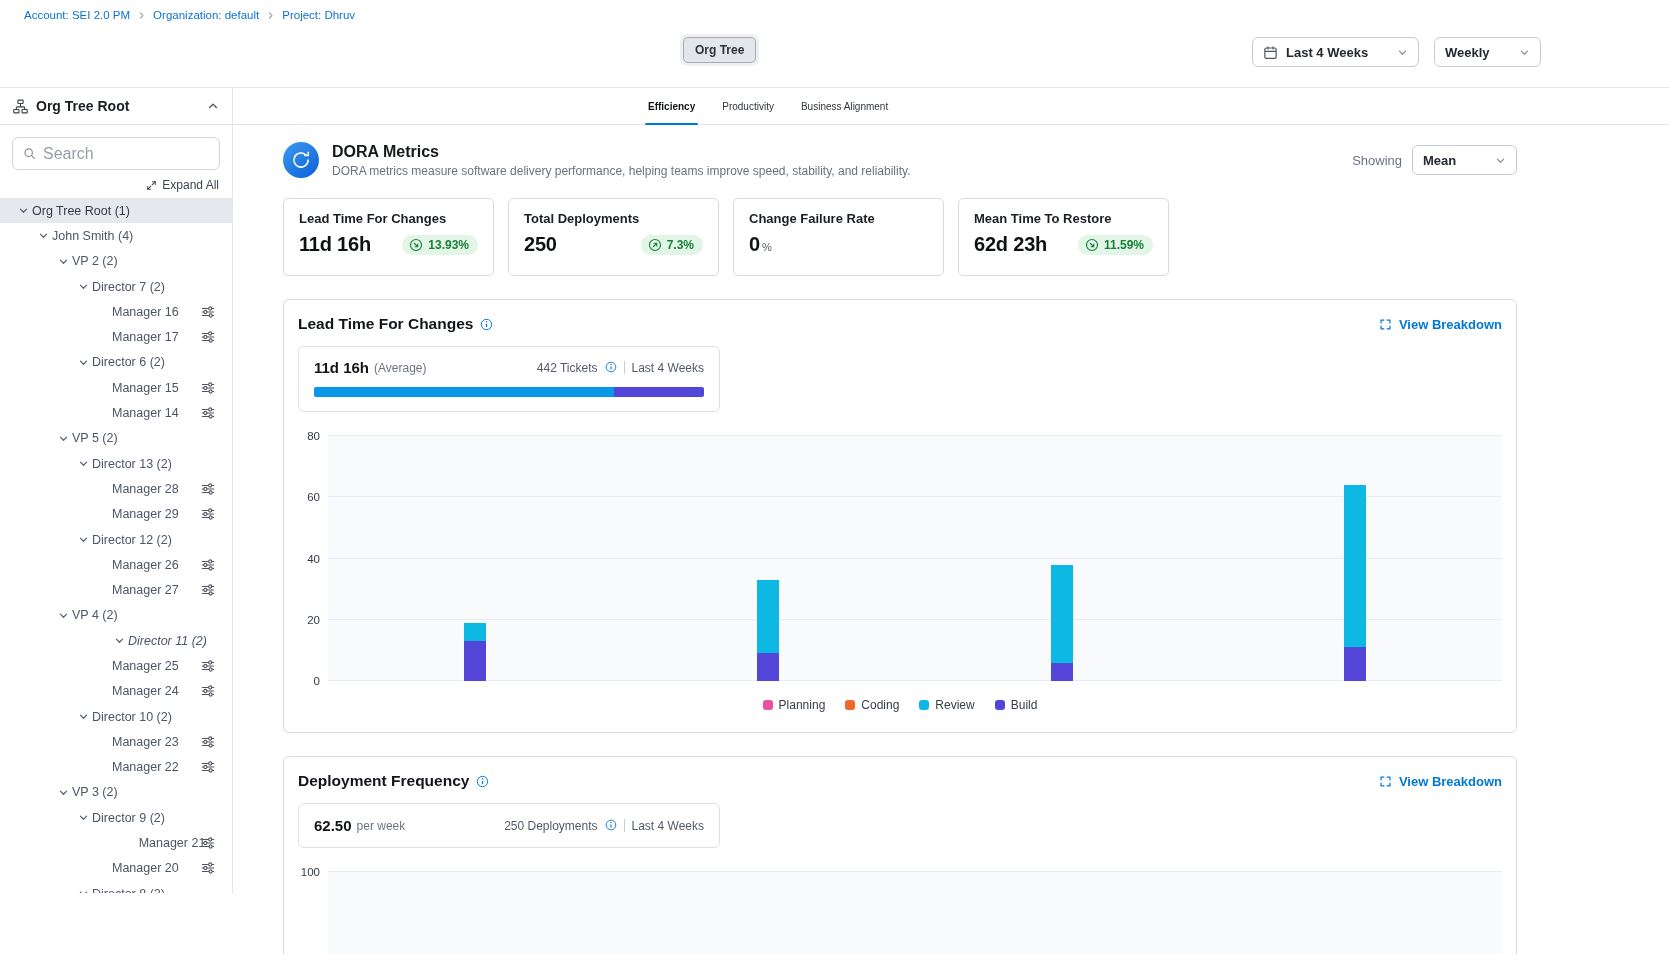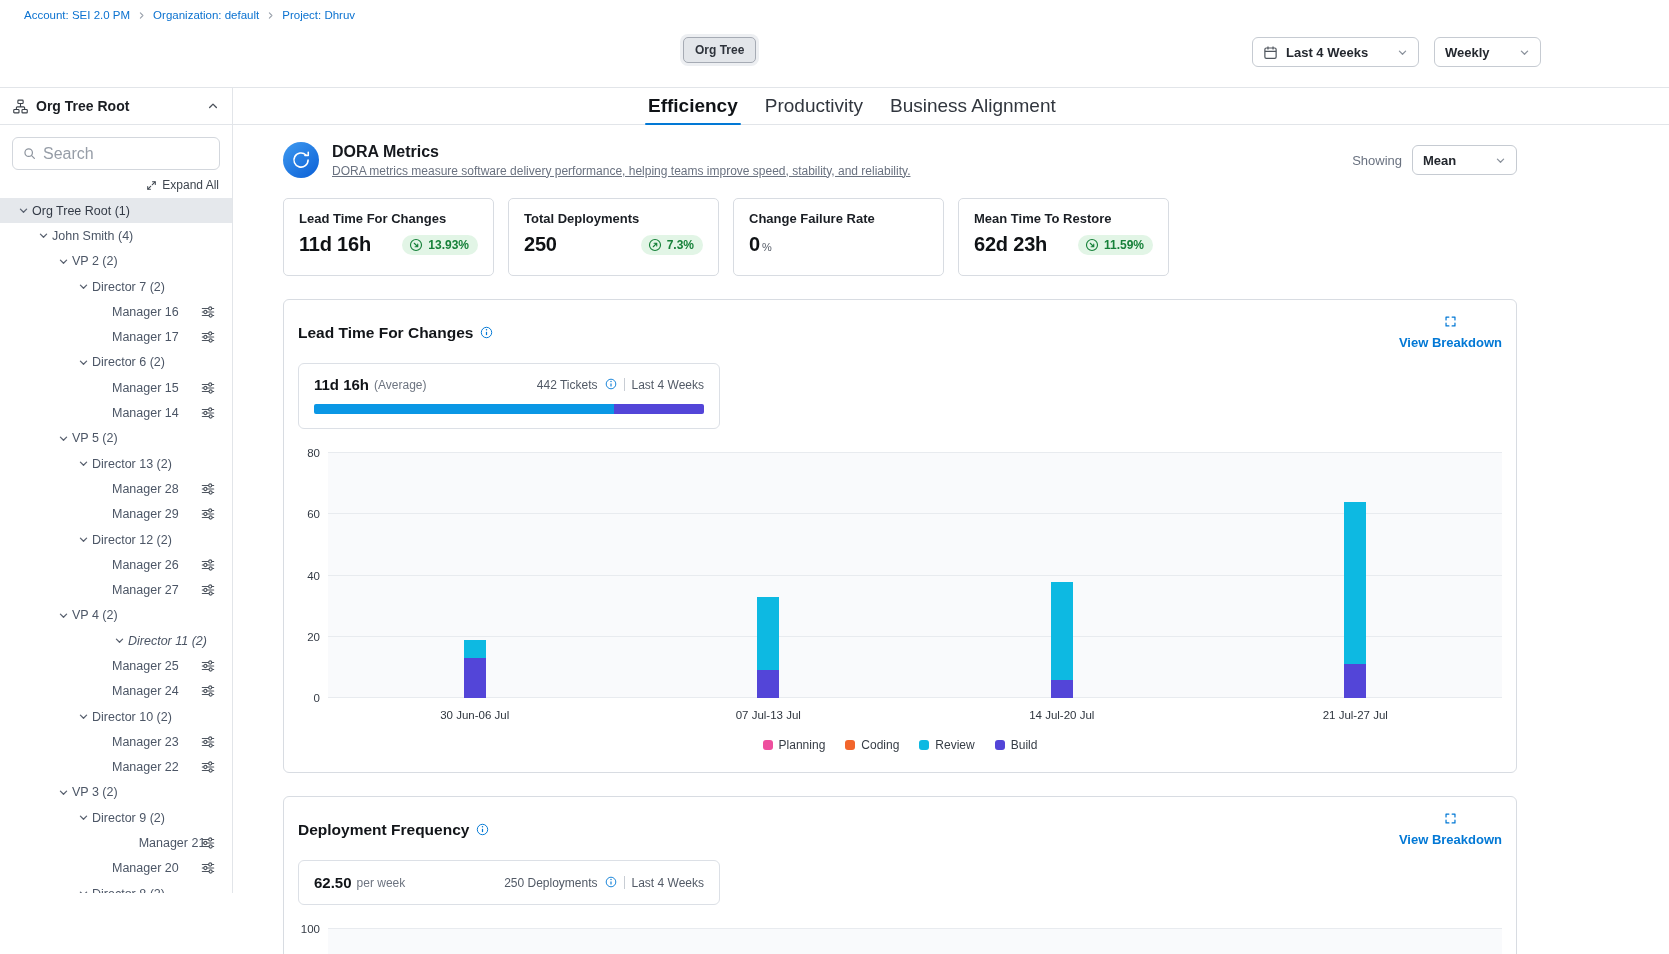--- a/index.html
+++ b/index.html
@@ -40,49 +40,49 @@
   .tree{padding-top:2px;}
   .tree-row{display:flex;align-items:center;height:25.3px;font-size:12.5px;color:#4c5666;position:relative;cursor:pointer;white-space:nowrap;}
   .tree-row.selected{background:#e5e8ec;}
   .tree-row.lvl0{color:#343b47;}
   .tchev{width:18px;flex:0 0 18px;color:#5a6270;}
   .filters{position:absolute;right:17px;color:#4e555f;cursor:pointer;}
 
   
   .main{flex:1;min-width:0;}
   .tabs{height:37px;border-bottom:1px solid #e2e5e9;display:flex;gap:21px;padding-left:412px;}
-  .tab{display:flex;align-items:center;font-size:19px;color:#31363e;cursor:pointer;position:relative;padding:0 3px;}
+  .tab{display:flex;align-items:center;font-size:10px;color:#31363e;cursor:pointer;position:relative;padding:0 3px;}
   .tab.active{color:#101317;font-weight:600;}
   .tab.active::after{content:"";position:absolute;left:0;right:0;bottom:-1px;height:2.5px;background:#0278d5;border-radius:2px;}
   .content{padding:17px 0 0 50px;width:1284px;}
 
   
   .dora-header{display:flex;align-items:center;gap:13px;width:1234px;}
   .dora-icon{width:36px;height:36px;border-radius:50%;background:linear-gradient(140deg,#3f9af0,#0a5fd6);display:flex;align-items:center;justify-content:center;color:#fff;flex:0 0 36px;}
   .dora-title{font-size:16px;font-weight:700;color:#15181d;}
-  .dora-desc{font-size:12px;color:#6a7280;margin-top:3px;text-decoration:underline;}
+  .dora-desc{font-size:12px;color:#6a7280;margin-top:3px;}
   .dora-right{margin-left:auto;display:flex;align-items:center;gap:10px;}
   .showing-label{font-size:13px;color:#6a7280;}
   .mean-select{width:105px;}
 
   
   .metric-grid{display:grid;grid-template-columns:repeat(4,211px);gap:14px;margin-top:20px;}
   .metric-card{border:1px solid #d8dce2;border-radius:5px;height:78px;padding:12px 15px;background:#fff;}
   .metric-label{font-size:13px;font-weight:600;color:#1a1e24;}
   .metric-value-row{display:flex;align-items:center;justify-content:space-between;margin-top:7px;}
   .metric-value{font-size:20px;font-weight:700;color:#0f1215;letter-spacing:-0.2px;}
   .metric-unit{font-size:11px;font-weight:400;color:#565d68;margin-left:2px;}
   .trend-badge{display:inline-flex;align-items:center;gap:5px;background:#e2f5e6;color:#17813a;border-radius:11px;padding:3px 9px 3px 7px;font-size:12px;font-weight:700;}
 
   
   .panel{width:1234px;border:1px solid #d8dce2;border-radius:6px;margin-top:23px;padding:15px 14px 20px;background:#fff;}
   .panel-title-row{display:flex;align-items:center;}
   .panel-title{font-size:15.5px;font-weight:700;color:#121519;}
   .panel-info{color:#0278d5;margin-left:7px;cursor:pointer;}
-  .view-breakdown{margin-left:auto;display:inline-flex;align-items:center;gap:7px;color:#0278d5;font-size:13px;font-weight:700;cursor:pointer;flex-direction:column;}
+  .view-breakdown{margin-left:auto;display:inline-flex;align-items:center;gap:7px;color:#0278d5;font-size:13px;font-weight:700;cursor:pointer;}
 
   .summary-card{width:422px;border:1px solid #dce0e6;border-radius:6px;margin-top:13px;padding:12px 15px 14px;}
   .summary-card.no-bar{padding:13px 15px;}
   .summary-top{display:flex;align-items:center;}
   .summary-value{font-size:15px;font-weight:800;color:#111418;}
   .summary-qualifier{font-size:12px;color:#6d7480;margin-left:5px;}
   .summary-meta{margin-left:auto;display:flex;align-items:flex-start;gap:7px;font-size:12px;color:#525a66;}
   .summary-meta .panel-info{margin-left:0;}
   .meta-divider{width:1px;height:13px;background:#c8cdd4;}
   .dist-bar{display:flex;height:10px;margin-top:11px;border-radius:2px;overflow:hidden;}
@@ -636,26 +636,20 @@
                 <div class="bar" style="left: 62.5%;">
                   <div class="seg" style="height: 7.5%; background: rgb(83, 69, 216);"></div>
                   <div class="seg" style="height: 40%; background: rgb(13, 185, 226);"></div>
                 </div>
                 <div class="bar" style="left: 87.5%;">
                   <div class="seg" style="height: 13.75%; background: rgb(83, 69, 216);"></div>
                   <div class="seg" style="height: 66.25%; background: rgb(13, 185, 226);"></div>
                 </div>
               </div>
           </div>
-          <div class="x-labels">
-            <span>30 Jun-06 Jul</span>
-            <span>07 Jul-13 Jul</span>
-            <span>14 Jul-20 Jul</span>
-            <span>21 Jul-27 Jul</span>
-          </div>
           <div class="legend">
             <span class="legend-item">
                 <span class="swatch" style="background: rgb(238, 79, 158);"></span>
                 <span>Planning</span>
               </span>
             <span class="legend-item">
                 <span class="swatch" style="background: rgb(242, 101, 44);"></span>
                 <span>Coding</span>
               </span>
             <span class="legend-item">

